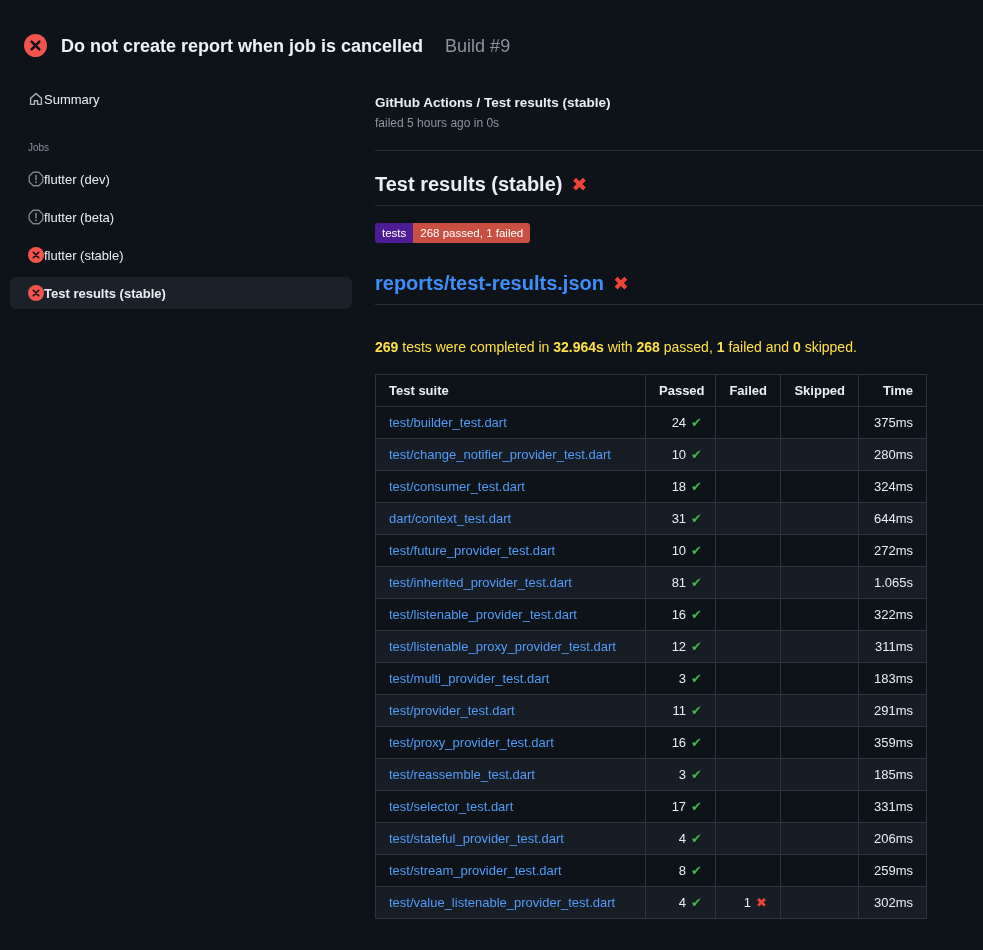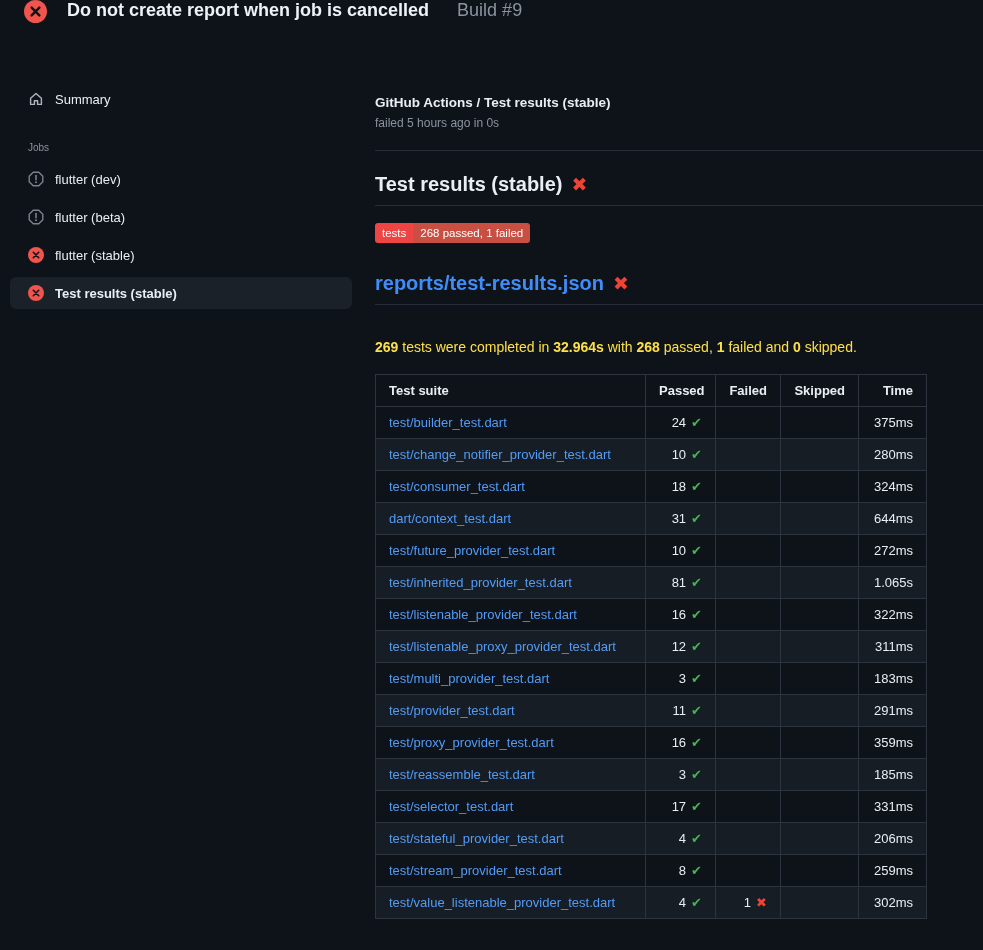--- a/index.html
+++ b/index.html
@@ -4,45 +4,45 @@
 <style>
   html,body{margin:0;padding:0;}
   body{
     width:983px;height:950px;
     background:#0e1219;
     font-family:"Liberation Sans","DejaVu Sans",sans-serif;
     color:#e8eef4;
     overflow:hidden;
   }
   
-  .app-header{display:flex;align-items:flex-start;gap:20px;height:57px;padding:0 24px;}
+  .app-header{display:flex;align-items:flex-end;gap:14px;height:57px;padding:0 24px;}
   .app-header .hicon{width:23px;height:23px;flex:0 0 auto;}
   .app-header .title{font-size:18px;font-weight:700;color:#ecf2f8;white-space:nowrap;}
   .app-header .build{font-size:18px;font-weight:400;color:#8b949e;margin-left:8px;}
   
   .layout{display:flex;align-items:flex-start;}
   .sidebar{width:375px;flex:0 0 375px;box-sizing:border-box;padding:26px 23px 0 10px;}
-  .side-item{display:flex;align-items:center;gap:11px;padding:8px 18px;border-radius:6px;
+  .side-item{display:flex;align-items:center;padding:8px 18px;border-radius:6px;
              font-size:13px;color:#e8eef4;cursor:pointer;}
   .side-item svg{flex:0 0 auto;}
   .jobs-heading{font-size:10px;color:#8b949e;margin:27px 0 10px 18px;}
   .job-item{margin-bottom:6px;align-items:flex-end;}
   .job-item.selected{background:#1b2129;font-weight:700;}
   
   .main{flex:1 1 auto;min-width:0;box-sizing:border-box;padding-top:38px;}
   .breadcrumb{font-size:13.5px;font-weight:700;color:#e8eef4;}
   .status-line{font-size:12px;color:#8b949e;margin-top:6px;}
   .divider{border:none;height:1px;background:#262d38;margin:20px 0 0 0;}
   h2{margin:0;}
   .section-title{font-size:20px;font-weight:700;color:#e8eef4;margin-top:22px;
                  padding-bottom:9px;border-bottom:1px solid #262d38;}
   .xmark{color:#ee4335;font-weight:700;margin-left:9px;font-size:19px;}
   .badge{display:inline-flex;margin-top:17px;font-size:11.5px;line-height:14px;color:#ffffff;
          border-radius:3px;overflow:hidden;}
-  .badge .lbl{background:#ef4444;padding:3px 7px;}
+  .badge .lbl{background:#4c1d95;padding:3px 7px;}
   .badge .val{background:#c94f42;padding:3px 7px;}
   .report-title{font-size:20px;font-weight:700;margin-top:29px;
                 padding-bottom:9px;border-bottom:1px solid #262d38;}
   .report-title a{color:#3f8df8;text-decoration:none;}
   .summary-line{font-size:14px;color:#fde047;margin-top:34px;}
   .summary-line b{font-weight:700;}
   
   table.results{border-collapse:collapse;table-layout:fixed;width:551px;margin-top:19px;
                 font-size:13px;color:#e8eef4;}
   .results th,.results td{border:1px solid #2d3440;padding:8px 13px;overflow:hidden;

